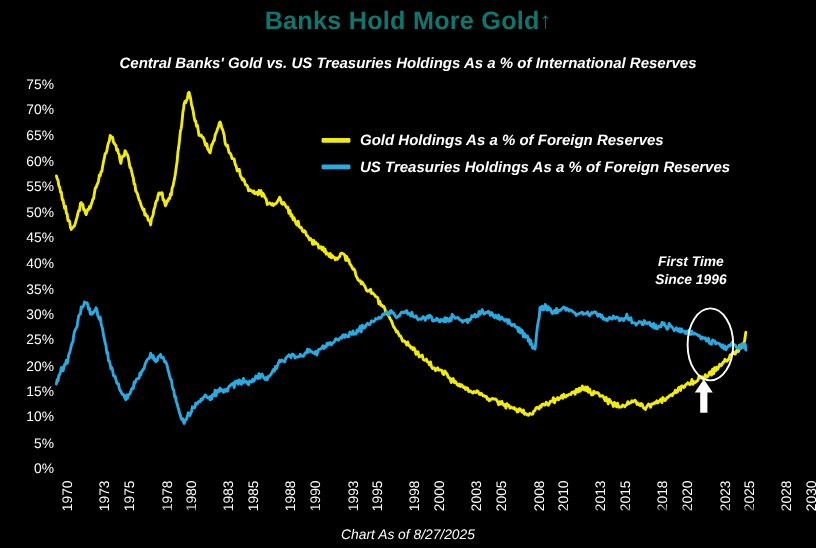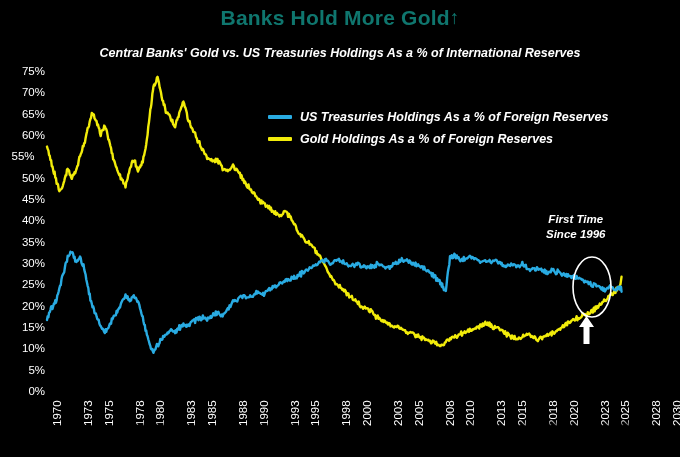--- a/index.html
+++ b/index.html
@@ -191,21 +191,21 @@
       <div class="ytick" style="top: 292.667px;">5%</div>
       <div class="ytick" style="top: 271.333px;">10%</div>
       <div class="ytick" style="top: 250px;">15%</div>
       <div class="ytick" style="top: 228.667px;">20%</div>
       <div class="ytick" style="top: 207.333px;">25%</div>
       <div class="ytick" style="top: 186px;">30%</div>
       <div class="ytick" style="top: 164.667px;">35%</div>
       <div class="ytick" style="top: 143.333px;">40%</div>
       <div class="ytick" style="top: 122px;">45%</div>
       <div class="ytick" style="top: 100.667px;">50%</div>
-      <div class="ytick" style="top: 79.3333px; text-align: center;">55%</div>
+      <div class="ytick" style="top: 79.3333px;">55%</div>
       <div class="ytick" style="top: 58px;">60%</div>
       <div class="ytick" style="top: 36.6667px;">65%</div>
       <div class="ytick" style="top: 15.3333px;">70%</div>
       <div class="ytick" style="top: -6px;">75%</div>
     </div>
 
   <div class="plot-area">
     <svg class="series-svg" id="series-svg" viewBox="0 0 620 320" preserveAspectRatio="none">
         <path d="M0.00 74.55 L0.69 76.98 L1.38 78.40 L2.07 83.03 L2.76 83.88 L3.44 88.14 L4.13 88.16 L4.82 94.43 L5.51 94.40 L6.20 98.38 L6.89 101.66 L7.58 99.74 L8.27 105.53 L8.96 106.11 L9.64 111.79 L10.33 111.47 L11.02 112.65 L11.71 117.47 L12.40 119.19 L13.09 117.89 L13.78 117.51 L14.47 116.81 L15.16 115.92 L15.84 113.78 L16.53 111.21 L17.22 109.10 L17.91 105.84 L18.60 103.32 L19.29 103.38 L19.98 97.61 L20.67 96.83 L21.36 98.24 L22.04 98.42 L22.73 102.73 L23.42 102.67 L24.11 105.52 L24.80 106.85 L25.49 104.53 L26.18 102.43 L26.87 102.59 L27.56 100.14 L28.24 101.25 L28.93 98.70 L29.62 96.76 L30.31 94.16 L31.00 93.48 L31.69 88.75 L32.38 84.69 L33.07 84.26 L33.76 82.03 L34.44 80.79 L35.13 78.45 L35.82 73.87 L36.51 74.48 L37.20 71.06 L37.89 70.89 L38.58 66.25 L39.27 62.65 L39.96 59.82 L40.64 56.00 L41.33 55.69 L42.02 53.79 L42.71 49.57 L43.40 47.11 L44.09 45.64 L44.78 40.93 L45.47 41.64 L46.16 42.91 L46.84 42.42 L47.53 46.44 L48.22 47.53 L48.91 48.54 L49.60 49.19 L50.29 53.28 L50.98 52.47 L51.67 55.57 L52.36 56.82 L53.04 61.72 L53.73 64.06 L54.42 59.80 L55.11 58.25 L55.80 57.85 L56.49 58.01 L57.18 53.57 L57.87 54.42 L58.56 56.44 L59.24 57.04 L59.93 59.37 L60.62 63.37 L61.31 67.64 L62.00 67.94 L62.69 70.95 L63.38 74.00 L64.07 76.13 L64.76 81.30 L65.44 81.65 L66.13 87.24 L66.82 88.07 L67.51 89.37 L68.20 92.03 L68.89 94.52 L69.58 95.50 L70.27 98.07 L70.96 99.93 L71.64 101.49 L72.33 103.21 L73.02 102.36 L73.71 107.21 L74.40 106.29 L75.09 108.08 L75.78 107.99 L76.47 111.52 L77.16 111.66 L77.84 111.93 L78.53 115.44 L79.22 110.13 L79.91 108.93 L80.60 106.93 L81.29 102.45 L81.98 101.08 L82.67 97.19 L83.36 95.30 L84.04 94.86 L84.73 90.67 L85.42 88.78 L86.11 89.91 L86.80 89.33 L87.49 88.51 L88.18 88.69 L88.87 94.52 L89.56 94.40 L90.24 97.09 L90.93 99.48 L91.62 97.87 L92.31 95.18 L93.00 95.55 L93.69 93.15 L94.38 93.41 L95.07 89.39 L95.76 90.54 L96.44 84.82 L97.13 83.19 L97.82 79.87 L98.51 76.69 L99.20 72.45 L99.89 67.18 L100.58 62.86 L101.27 54.58 L101.96 50.33 L102.64 44.29 L103.33 37.27 L103.85 35.58 L104.37 32.32 L104.88 27.28 L105.40 21.45 L105.92 18.77 L106.43 14.53 L107.12 12.47 L107.81 13.43 L108.50 11.37 L109.19 9.91 L109.88 5.73 L110.57 4.88 L111.26 7.67 L111.94 10.57 L112.63 15.38 L113.32 17.75 L114.01 20.70 L114.70 25.32 L115.39 28.63 L116.08 28.83 L116.77 33.14 L117.46 32.31 L118.14 36.28 L118.83 40.86 L119.69 40.94 L120.56 40.44 L121.42 42.29 L122.28 42.49 L123.14 44.58 L124.00 48.16 L124.69 49.41 L125.38 47.78 L126.07 52.20 L126.76 53.17 L127.44 54.47 L128.13 55.31 L128.82 51.78 L129.51 48.27 L130.20 47.80 L130.89 45.35 L131.58 45.10 L132.27 40.58 L132.96 38.84 L133.64 37.42 L134.33 35.09 L135.02 33.91 L135.71 30.53 L136.40 29.59 L137.09 31.34 L137.78 34.74 L138.47 35.78 L139.16 38.27 L139.84 40.83 L140.53 46.64 L141.22 48.85 L141.91 49.60 L142.60 48.97 L143.29 52.78 L143.98 55.31 L144.67 55.55 L145.53 57.06 L146.39 60.11 L147.25 60.17 L148.11 60.59 L148.97 64.92 L149.83 66.51 L150.69 70.48 L151.56 69.28 L152.42 69.21 L153.28 74.40 L154.14 75.71 L155.00 78.01 L155.86 77.03 L156.72 78.97 L157.58 82.04 L158.44 82.04 L159.31 83.42 L160.17 87.08 L161.03 86.06 L161.89 86.86 L162.75 86.92 L163.61 88.21 L164.47 87.10 L165.33 89.41 L166.19 88.49 L167.06 88.37 L167.92 90.25 L168.78 86.62 L169.64 89.50 L170.50 86.94 L171.36 91.50 L172.22 89.09 L173.08 90.79 L173.94 92.86 L174.81 93.86 L175.67 98.35 L176.53 97.80 L177.39 97.05 L178.25 97.36 L179.11 98.60 L179.97 97.71 L180.83 99.21 L181.69 97.90 L182.56 98.11 L183.42 97.17 L184.28 95.83 L185.14 94.25 L186.00 92.44 L186.86 94.14 L187.72 97.64 L188.58 98.12 L189.44 96.72 L190.31 98.00 L191.17 99.80 L192.03 101.06 L192.89 100.65 L193.75 105.78 L194.61 103.35 L195.47 108.08 L196.33 107.05 L197.19 111.10 L198.06 109.52 L198.92 111.99 L199.78 114.55 L200.64 115.66 L201.50 112.35 L202.36 116.88 L203.22 117.68 L204.08 117.55 L204.94 120.28 L205.81 121.27 L206.67 120.19 L207.53 121.11 L208.39 124.09 L209.25 124.44 L210.11 126.00 L210.97 127.80 L211.83 126.80 L212.69 128.02 L213.56 131.59 L214.42 128.35 L215.28 131.46 L216.14 129.92 L217.00 131.14 L217.86 131.42 L218.72 134.73 L219.58 134.11 L220.44 133.63 L221.31 136.15 L222.17 133.97 L223.03 137.58 L223.89 135.51 L224.75 139.79 L225.61 138.66 L226.47 139.92 L227.33 141.67 L228.19 139.17 L229.06 142.84 L229.92 140.96 L230.78 142.44 L231.64 142.61 L232.50 144.48 L233.36 143.09 L234.22 144.05 L235.08 142.63 L235.94 142.06 L236.81 139.39 L237.67 138.94 L238.53 139.26 L239.39 139.70 L240.25 140.59 L241.11 144.89 L241.97 141.79 L242.83 145.13 L243.69 144.47 L244.56 148.04 L245.42 148.92 L246.28 150.61 L247.14 152.37 L248.00 152.13 L248.86 153.99 L249.72 157.92 L250.58 159.43 L251.44 161.31 L252.31 162.08 L253.17 161.94 L254.03 164.56 L254.89 163.10 L255.75 164.67 L256.61 165.90 L257.47 167.46 L258.33 169.91 L259.19 170.64 L260.06 170.14 L260.92 170.62 L261.78 168.98 L262.64 172.65 L263.50 172.14 L264.36 172.81 L265.22 174.02 L266.08 175.16 L266.94 175.33 L267.81 176.18 L268.67 181.14 L269.53 179.19 L270.39 182.47 L271.25 182.25 L272.11 183.51 L272.97 183.45 L273.83 185.75 L274.69 188.86 L275.56 189.55 L276.42 190.36 L277.28 192.04 L278.14 193.82 L279.00 194.98 L279.86 197.09 L280.72 199.77 L281.58 201.07 L282.44 202.26 L283.31 204.71 L284.17 204.01 L285.03 206.07 L285.89 207.93 L286.75 207.90 L287.61 209.82 L288.47 212.33 L289.33 211.98 L290.19 212.30 L291.06 213.61 L291.92 215.50 L292.78 212.94 L293.64 215.97 L294.50 216.07 L295.36 218.01 L296.22 217.32 L297.08 219.40 L297.94 217.74 L298.81 219.36 L299.67 223.27 L300.53 221.32 L301.39 221.37 L302.25 225.47 L303.11 224.99 L303.97 224.56 L304.83 223.79 L305.69 227.61 L306.56 228.06 L307.42 228.34 L308.28 227.22 L309.14 229.37 L310.00 229.85 L310.86 232.03 L311.72 229.59 L312.58 233.69 L313.44 235.12 L314.31 234.37 L315.17 234.91 L316.03 236.81 L316.89 235.44 L317.75 234.53 L318.61 236.46 L319.47 236.25 L320.33 236.28 L321.19 236.68 L322.06 239.56 L322.92 240.14 L323.78 237.18 L324.64 238.71 L325.50 239.49 L326.36 241.93 L327.22 243.00 L328.08 243.06 L328.94 246.73 L329.81 244.17 L330.67 243.40 L331.53 246.85 L332.39 245.82 L333.25 247.18 L334.11 248.76 L334.97 249.36 L335.83 247.96 L336.69 250.10 L337.56 248.55 L338.42 249.56 L339.28 250.94 L340.14 250.47 L341.00 252.60 L341.86 251.04 L342.72 251.53 L343.58 254.36 L344.44 253.61 L345.31 253.92 L346.17 254.96 L347.03 255.51 L347.89 254.29 L348.75 254.89 L349.61 255.06 L350.47 253.64 L351.33 254.02 L352.19 256.20 L353.06 256.80 L353.92 255.68 L354.78 256.69 L355.64 257.81 L356.50 257.74 L357.36 258.44 L358.22 258.28 L359.08 260.73 L359.94 260.27 L360.81 261.94 L361.67 260.62 L362.53 260.74 L363.39 260.07 L364.25 260.57 L365.11 260.55 L365.97 260.52 L366.83 261.40 L367.69 262.86 L368.56 265.21 L369.42 262.88 L370.28 264.69 L371.14 262.47 L372.00 264.73 L372.86 265.67 L373.72 265.00 L374.58 268.00 L375.44 264.34 L376.31 265.95 L377.17 265.82 L378.03 268.10 L378.89 267.19 L379.75 267.72 L380.61 268.34 L381.47 267.70 L382.33 269.29 L383.19 268.83 L384.06 271.33 L384.92 270.86 L385.78 268.58 L386.64 268.87 L387.50 270.56 L388.36 271.63 L389.22 269.74 L390.08 273.23 L390.94 272.72 L391.81 272.97 L392.67 273.97 L393.53 274.12 L394.39 272.62 L395.25 272.67 L396.11 273.20 L396.97 273.14 L397.83 270.53 L398.69 270.17 L399.56 268.17 L400.42 267.44 L401.28 267.98 L402.14 268.77 L403.00 266.23 L403.86 267.29 L404.72 265.02 L405.58 264.68 L406.44 265.33 L407.31 265.57 L408.17 263.13 L409.03 264.44 L409.89 265.77 L410.75 264.37 L411.61 262.36 L412.47 262.46 L413.33 262.41 L414.19 259.41 L415.06 263.67 L415.92 260.94 L416.78 260.90 L417.64 259.33 L418.50 261.04 L419.36 260.15 L420.22 259.19 L421.08 257.55 L421.94 259.96 L422.81 256.60 L423.67 258.73 L424.53 258.83 L425.39 257.33 L426.25 257.57 L427.11 256.76 L427.97 256.39 L428.83 256.75 L429.69 254.78 L430.56 255.17 L431.42 254.31 L432.28 256.52 L433.14 252.54 L434.00 252.49 L434.86 254.67 L435.72 251.50 L436.58 253.88 L437.44 252.14 L438.31 249.71 L439.17 252.67 L440.03 252.96 L440.89 250.54 L441.75 253.64 L442.61 250.57 L443.47 254.82 L444.33 252.34 L445.19 255.15 L446.06 257.11 L446.92 257.01 L447.78 253.98 L448.64 255.71 L449.50 255.31 L450.36 255.13 L451.22 255.28 L452.08 256.29 L452.94 258.23 L453.81 257.99 L454.67 257.76 L455.53 258.10 L456.39 259.90 L457.25 261.85 L458.11 259.18 L458.97 261.86 L459.83 264.61 L460.69 260.72 L461.56 261.96 L462.42 263.45 L463.28 264.21 L464.14 266.70 L465.00 263.35 L465.86 265.09 L466.72 266.97 L467.58 263.98 L468.44 267.30 L469.31 266.96 L470.17 267.31 L471.03 267.08 L471.89 265.42 L472.75 266.11 L473.61 266.93 L474.47 265.72 L475.33 265.27 L476.19 262.73 L477.06 264.35 L477.92 263.73 L478.78 263.46 L479.64 261.87 L480.50 262.85 L481.36 262.09 L482.22 261.62 L483.08 262.91 L483.94 264.99 L484.81 263.96 L485.67 265.34 L486.53 266.03 L487.39 264.22 L488.25 265.05 L489.11 267.65 L489.97 268.43 L490.83 269.20 L491.69 267.24 L492.56 265.96 L493.42 264.71 L494.28 265.06 L495.14 267.34 L496.00 264.74 L496.86 264.31 L497.72 264.56 L498.58 263.40 L499.44 263.92 L500.31 261.97 L501.17 263.73 L502.03 262.72 L502.89 261.66 L503.75 260.60 L504.61 263.49 L505.47 259.31 L506.33 260.74 L507.19 261.77 L508.06 260.62 L508.92 259.23 L509.78 259.16 L510.64 257.73 L511.50 257.68 L512.36 256.73 L513.22 257.72 L514.08 255.78 L514.94 255.41 L515.81 253.16 L516.67 255.19 L517.53 254.54 L518.39 251.36 L519.25 250.73 L520.11 253.34 L520.97 249.53 L521.83 249.63 L522.69 250.93 L523.56 250.30 L524.42 248.59 L525.28 248.24 L526.14 246.89 L527.00 247.45 L527.86 248.53 L528.72 247.42 L529.58 244.26 L530.44 248.34 L531.31 246.09 L532.17 246.82 L533.03 246.10 L533.89 245.55 L534.75 244.47 L535.61 241.53 L536.47 241.68 L537.33 243.05 L538.19 242.07 L539.06 244.07 L539.92 243.26 L540.78 240.17 L541.64 242.34 L542.50 241.87 L543.36 241.07 L544.22 238.24 L545.08 237.73 L545.94 240.58 L546.81 235.70 L547.67 239.38 L548.53 234.36 L549.39 236.97 L550.25 234.05 L551.11 235.71 L551.97 233.66 L552.83 231.52 L553.69 232.80 L554.56 232.07 L555.42 229.84 L556.28 229.86 L557.14 227.44 L558.00 228.62 L558.86 228.99 L559.72 227.69 L560.58 226.85 L561.44 223.82 L562.31 223.66 L563.17 222.77 L564.03 221.10 L564.89 222.79 L565.75 223.10 L566.61 220.63 L567.47 219.07 L568.33 220.95 L568.85 219.60 L569.37 215.72 L569.88 218.51 L570.40 215.78 L570.92 216.87 L571.43 215.81 L571.95 216.94 L572.47 214.31 L572.98 213.32 L573.50 212.19 L574.02 208.30 L574.53 204.80" fill="none" stroke="#F2EC0A" stroke-width="2.4" stroke-linejoin="round" stroke-linecap="round"></path>
         <path d="M0.00 247.99 L0.69 244.14 L1.38 245.32 L2.07 240.67 L2.76 240.09 L3.44 237.84 L4.13 234.37 L4.82 234.27 L5.51 236.98 L6.20 234.32 L6.89 231.57 L7.58 231.67 L8.27 228.24 L8.96 230.75 L9.64 228.19 L10.33 223.21 L11.02 221.96 L11.71 219.29 L12.40 216.06 L13.09 213.69 L13.78 213.04 L14.47 207.17 L15.16 203.98 L15.84 202.63 L16.53 201.41 L17.22 200.10 L17.91 195.27 L18.60 191.12 L19.29 190.14 L19.98 189.73 L20.67 183.82 L21.36 184.47 L22.04 183.55 L22.73 182.57 L23.42 179.68 L24.11 180.54 L24.80 180.62 L25.49 180.26 L26.18 182.23 L26.87 185.80 L27.56 184.78 L28.24 189.67 L28.93 188.73 L29.62 189.90 L30.31 188.15 L31.00 188.62 L31.69 187.08 L32.38 186.15 L33.07 184.51 L33.76 186.15 L34.44 190.77 L35.13 192.66 L35.82 194.04 L36.51 192.25 L37.20 197.41 L37.89 200.17 L38.58 202.52 L39.27 207.49 L39.96 210.45 L40.64 213.82 L41.33 216.01 L42.02 222.26 L42.71 221.55 L43.40 228.68 L44.09 228.87 L44.78 231.60 L45.47 235.39 L46.16 234.25 L46.84 236.57 L47.53 241.02 L48.22 241.52 L48.91 241.53 L49.60 244.42 L50.29 246.99 L50.98 247.83 L51.67 247.78 L52.36 251.63 L53.04 253.34 L53.73 254.04 L54.42 255.63 L55.11 256.83 L55.80 256.70 L56.49 258.16 L57.18 259.97 L57.87 261.03 L58.56 257.11 L59.24 259.90 L59.93 257.05 L60.62 256.69 L61.31 256.07 L62.00 254.32 L62.69 252.12 L63.38 251.28 L64.07 251.72 L64.76 246.58 L65.44 247.40 L66.13 245.51 L66.82 243.77 L67.51 243.73 L68.20 243.43 L68.89 243.24 L69.58 238.99 L70.27 240.53 L70.96 237.61 L71.64 237.15 L72.33 235.39 L73.02 235.45 L73.71 232.41 L74.40 230.27 L75.09 229.13 L75.78 227.58 L76.47 227.01 L77.16 226.81 L77.84 225.33 L78.53 222.39 L79.22 225.41 L79.91 226.09 L80.60 224.25 L81.29 227.77 L81.98 227.09 L82.67 229.26 L83.36 228.71 L84.04 228.54 L84.73 225.29 L85.42 225.07 L86.11 224.16 L86.80 223.28 L87.49 226.04 L88.18 226.05 L88.87 225.76 L89.56 227.49 L90.24 229.69 L90.93 229.25 L91.62 230.56 L92.31 232.81 L93.00 236.32 L93.69 238.38 L94.38 241.38 L95.07 243.95 L95.76 244.35 L96.44 249.25 L97.13 252.43 L97.82 252.89 L98.51 258.79 L99.20 258.41 L99.89 262.75 L100.58 264.32 L101.27 267.23 L101.96 269.49 L102.64 272.25 L103.33 273.90 L103.85 276.48 L104.37 277.45 L104.88 277.62 L105.40 276.95 L105.92 279.65 L106.43 280.87 L107.12 278.78 L107.81 277.84 L108.50 277.11 L109.19 274.57 L109.88 271.98 L110.57 272.58 L111.26 274.29 L111.94 272.14 L112.63 270.87 L113.32 267.00 L114.01 267.36 L114.70 267.82 L115.39 267.63 L116.08 263.93 L116.77 264.20 L117.46 264.67 L118.14 262.84 L118.83 262.61 L119.69 262.66 L120.56 260.56 L121.42 261.14 L122.28 259.40 L123.14 258.72 L124.00 257.17 L124.69 257.66 L125.38 258.92 L126.07 259.49 L126.76 259.68 L127.44 258.96 L128.13 261.15 L128.82 258.11 L129.51 260.56 L130.20 256.75 L130.89 256.45 L131.58 257.53 L132.27 253.22 L132.96 257.85 L133.64 255.19 L134.33 253.26 L135.02 252.93 L135.71 254.46 L136.40 251.39 L137.09 253.59 L137.78 252.87 L138.47 253.30 L139.16 254.79 L139.84 252.72 L140.53 254.18 L141.22 252.95 L141.91 252.26 L142.60 253.96 L143.29 251.08 L143.98 249.78 L144.67 249.52 L145.53 248.39 L146.39 247.95 L147.25 247.23 L148.11 250.93 L148.97 245.87 L149.83 247.25 L150.69 245.38 L151.56 248.16 L152.42 244.61 L153.28 245.53 L154.14 248.28 L155.00 247.29 L155.86 243.35 L156.72 246.63 L157.58 245.99 L158.44 245.78 L159.31 247.56 L160.17 248.62 L161.03 245.45 L161.89 245.94 L162.75 246.26 L163.61 244.02 L164.47 245.68 L165.33 244.03 L166.19 241.26 L167.06 243.10 L167.92 243.44 L168.78 239.37 L169.64 243.04 L170.50 240.19 L171.36 239.64 L172.22 241.87 L173.08 243.01 L173.94 244.31 L174.81 242.53 L175.67 244.44 L176.53 241.62 L177.39 241.56 L178.25 240.54 L179.11 239.46 L179.97 237.58 L180.83 235.96 L181.69 237.40 L182.56 233.33 L183.42 235.01 L184.28 232.54 L185.14 230.30 L186.00 228.18 L186.86 229.28 L187.72 227.94 L188.58 228.74 L189.44 229.22 L190.31 229.45 L191.17 226.49 L192.03 225.36 L192.89 224.67 L193.75 223.72 L194.61 224.70 L195.47 226.00 L196.33 223.11 L197.19 223.12 L198.06 224.00 L198.92 226.32 L199.78 225.59 L200.64 225.41 L201.50 225.30 L202.36 225.14 L203.22 223.27 L204.08 224.66 L204.94 224.78 L205.81 224.87 L206.67 223.15 L207.53 221.86 L208.39 222.15 L209.25 219.00 L210.11 221.45 L210.97 219.50 L211.83 220.85 L212.69 220.84 L213.56 221.74 L214.42 221.88 L215.28 222.81 L216.14 220.78 L217.00 223.85 L217.86 221.08 L218.72 219.19 L219.58 218.97 L220.44 218.89 L221.31 217.51 L222.17 216.08 L223.03 218.40 L223.89 216.51 L224.75 217.23 L225.61 214.04 L226.47 215.54 L227.33 213.72 L228.19 213.44 L229.06 215.49 L229.92 214.16 L230.78 213.50 L231.64 212.83 L232.50 210.61 L233.36 210.23 L234.22 211.07 L235.08 211.48 L235.94 210.26 L236.81 209.20 L237.67 209.86 L238.53 207.45 L239.39 206.92 L240.25 209.14 L241.11 207.04 L241.97 207.72 L242.83 208.67 L243.69 208.54 L244.56 204.71 L245.42 206.02 L246.28 206.68 L247.14 203.80 L248.00 206.65 L248.86 206.04 L249.72 206.30 L250.58 202.88 L251.44 204.24 L252.31 202.41 L253.17 199.91 L254.03 204.47 L254.89 199.05 L255.75 199.59 L256.61 201.42 L257.47 200.40 L258.33 198.56 L259.19 197.44 L260.06 198.21 L260.92 198.64 L261.78 197.24 L262.64 195.34 L263.50 195.87 L264.36 196.04 L265.22 195.30 L266.08 193.42 L266.94 193.83 L267.81 193.63 L268.67 192.32 L269.53 193.25 L270.39 192.98 L271.25 191.43 L272.11 189.68 L272.97 190.27 L273.83 188.87 L274.69 188.62 L275.56 187.83 L276.42 189.64 L277.28 190.50 L278.14 187.19 L279.00 186.77 L279.86 188.78 L280.72 188.62 L281.58 189.66 L282.44 191.54 L283.31 192.73 L284.17 192.24 L285.03 191.16 L285.89 191.30 L286.75 189.43 L287.61 188.12 L288.47 188.10 L289.33 188.80 L290.19 187.70 L291.06 188.12 L291.92 186.84 L292.78 189.71 L293.64 189.02 L294.50 189.90 L295.36 191.19 L296.22 188.29 L297.08 191.48 L297.94 192.13 L298.81 192.14 L299.67 191.16 L300.53 192.98 L301.39 194.37 L302.25 193.74 L303.11 193.82 L303.97 194.13 L304.83 192.91 L305.69 191.81 L306.56 193.22 L307.42 194.92 L308.28 192.60 L309.14 191.38 L310.00 192.91 L310.86 190.65 L311.72 191.27 L312.58 192.01 L313.44 195.30 L314.31 195.51 L315.17 194.57 L316.03 195.00 L316.89 193.27 L317.75 193.78 L318.61 195.54 L319.47 196.18 L320.33 194.27 L321.19 195.12 L322.06 194.38 L322.92 196.11 L323.78 192.75 L324.64 196.00 L325.50 193.11 L326.36 194.83 L327.22 195.79 L328.08 193.08 L328.94 195.08 L329.81 189.93 L330.67 191.45 L331.53 191.98 L332.39 193.33 L333.25 193.10 L334.11 192.51 L334.97 192.89 L335.83 194.22 L336.69 194.67 L337.56 194.91 L338.42 196.47 L339.28 195.32 L340.14 194.98 L341.00 195.10 L341.86 194.18 L342.72 196.81 L343.58 194.15 L344.44 194.94 L345.31 193.94 L346.17 191.10 L347.03 191.83 L347.89 191.79 L348.75 189.85 L349.61 192.13 L350.47 190.89 L351.33 191.59 L352.19 187.61 L353.06 189.98 L353.92 188.66 L354.78 186.09 L355.64 188.55 L356.50 189.72 L357.36 188.53 L358.22 188.41 L359.08 188.54 L359.94 187.29 L360.81 188.82 L361.67 190.79 L362.53 188.46 L363.39 189.43 L364.25 191.85 L365.11 192.66 L365.97 190.64 L366.83 192.14 L367.69 193.45 L368.56 190.57 L369.42 194.29 L370.28 193.62 L371.14 192.26 L372.00 193.86 L372.86 194.35 L373.72 195.44 L374.58 194.18 L375.44 194.44 L376.31 197.47 L377.17 194.54 L378.03 197.66 L378.89 198.51 L379.75 199.34 L380.61 198.28 L381.47 198.41 L382.33 200.20 L383.19 200.83 L384.06 200.74 L384.92 204.26 L385.78 201.27 L386.64 205.46 L387.50 202.87 L388.36 203.55 L389.22 208.76 L390.08 206.12 L390.94 208.97 L391.81 207.77 L392.67 208.14 L393.18 212.28 L393.70 212.09 L394.22 210.76 L394.73 214.69 L395.25 211.72 L395.77 215.63 L396.28 214.90 L396.80 218.08 L397.32 218.25 L397.83 217.75 L398.35 217.31 L398.87 218.91 L399.56 212.79 L400.24 205.45 L400.93 199.67 L401.62 195.71 L402.31 192.67 L403.00 184.19 L403.86 186.14 L404.72 183.19 L405.58 186.19 L406.44 185.84 L407.31 181.73 L408.17 182.99 L409.03 186.40 L409.89 183.51 L410.75 186.12 L411.61 185.15 L412.47 187.76 L413.33 189.28 L414.19 187.99 L415.06 186.74 L415.92 189.03 L416.78 184.99 L417.64 188.58 L418.50 186.79 L419.36 186.49 L420.22 186.59 L421.08 185.56 L421.94 184.69 L422.81 183.81 L423.67 184.41 L424.53 186.51 L425.39 184.94 L426.25 185.61 L427.11 187.20 L427.97 186.12 L428.83 186.50 L429.69 187.11 L430.56 188.04 L431.42 188.28 L432.28 188.89 L433.14 190.81 L434.00 189.97 L434.86 189.71 L435.72 189.24 L436.58 188.91 L437.44 188.52 L438.31 188.16 L439.17 189.89 L440.03 189.61 L440.89 189.25 L441.75 188.99 L442.61 187.89 L443.47 190.42 L444.33 191.11 L445.19 189.66 L446.06 188.50 L446.92 189.02 L447.78 188.39 L448.64 187.81 L449.50 188.03 L450.36 189.65 L451.22 191.48 L452.08 189.89 L452.94 189.85 L453.81 192.18 L454.67 190.75 L455.53 193.93 L456.39 193.31 L457.25 194.46 L458.11 193.67 L458.97 195.08 L459.83 194.08 L460.69 192.55 L461.56 192.76 L462.42 193.69 L463.28 193.95 L464.14 191.41 L465.00 192.60 L465.86 193.48 L466.72 192.17 L467.58 192.56 L468.44 192.85 L469.31 195.22 L470.17 194.42 L471.03 193.23 L471.89 194.08 L472.75 195.15 L473.61 193.13 L474.47 193.08 L475.33 189.86 L476.19 193.45 L477.06 194.51 L477.92 193.17 L478.78 192.78 L479.64 197.13 L480.50 196.92 L481.36 197.10 L482.22 197.14 L483.08 198.92 L483.94 197.57 L484.81 197.19 L485.67 195.99 L486.53 196.36 L487.39 196.29 L488.25 198.56 L489.11 198.40 L489.97 195.15 L490.83 196.60 L491.69 197.65 L492.56 197.00 L493.42 197.47 L494.28 196.53 L495.14 199.32 L496.00 198.35 L496.86 200.63 L497.72 197.59 L498.58 201.53 L499.44 199.00 L500.31 202.06 L501.17 201.27 L502.03 199.78 L502.89 199.68 L503.75 200.34 L504.61 196.77 L505.47 198.32 L506.33 197.05 L507.19 199.15 L508.06 200.53 L508.92 202.27 L509.78 201.71 L510.64 197.47 L511.50 199.11 L512.36 199.96 L513.22 200.67 L514.08 202.08 L514.94 203.67 L515.81 202.28 L516.67 201.16 L517.53 203.39 L518.39 204.06 L519.25 201.87 L520.11 204.73 L520.97 202.11 L521.83 204.18 L522.69 203.93 L523.56 204.16 L524.42 205.93 L525.28 204.10 L526.14 205.60 L527.00 203.09 L527.86 206.37 L528.72 206.83 L529.58 203.98 L530.44 206.15 L531.31 206.57 L532.17 205.77 L533.03 206.40 L533.89 206.69 L534.75 207.69 L535.61 207.41 L536.47 208.64 L537.33 210.51 L538.19 208.77 L539.06 209.67 L539.92 210.13 L540.78 209.43 L541.64 212.15 L542.50 211.94 L543.36 209.92 L544.22 213.93 L545.08 214.65 L545.94 214.84 L546.81 211.31 L547.67 211.94 L548.53 212.05 L549.39 214.42 L550.25 213.96 L551.11 213.87 L551.97 214.12 L552.83 214.68 L553.69 216.32 L554.56 217.45 L555.42 215.28 L556.28 218.82 L557.14 216.50 L558.00 219.41 L558.86 217.70 L559.72 216.59 L560.58 215.66 L561.44 216.43 L562.31 214.68 L563.17 213.17 L564.03 214.94 L564.89 215.23 L565.75 215.50 L566.61 217.51 L567.47 218.15 L568.33 217.53 L568.85 218.09 L569.37 218.42 L569.88 216.03 L570.40 215.39 L570.92 214.75 L571.43 216.75 L571.95 215.44 L572.47 217.59 L572.98 214.42 L573.50 215.76 L574.02 214.79 L574.53 219.73" fill="none" stroke="#29ABE2" stroke-width="2.4" stroke-linejoin="round" stroke-linecap="round"></path>
@@ -235,26 +235,26 @@
       <div class="xtick" style="left: 501px;">2018</div>
       <div class="xtick" style="left: 521.667px;">2020</div>
       <div class="xtick" style="left: 552.667px;">2023</div>
       <div class="xtick" style="left: 573.333px;">2025</div>
       <div class="xtick" style="left: 604.333px;">2028</div>
       <div class="xtick" style="left: 625px;">2030</div>
     </div>
 
   <div class="legend" id="legend">
       <div class="legend-row">
+        <span class="legend-swatch" style="background: rgb(242, 236, 10);"></span>
+        <span class="legend-label">Gold Holdings As a % of Foreign Reserves</span>
+      </div>
+      <div class="legend-row">
         <span class="legend-swatch" style="background: rgb(41, 171, 226);"></span>
         <span class="legend-label">US Treasuries Holdings As a % of Foreign Reserves</span>
-      </div>
-      <div class="legend-row">
-        <span class="legend-swatch" style="background: rgb(242, 236, 10);"></span>
-        <span class="legend-label">Gold Holdings As a % of Foreign Reserves</span>
       </div>
     </div>
 
   <div class="annotation">
     <div>First Time</div>
     <div>Since 1996</div>
   </div>
 
   <svg class="overlay-svg" viewBox="0 0 680 457">
     <ellipse cx="592" cy="287" rx="19" ry="30" fill="none" stroke="#ffffff" stroke-width="1.6"></ellipse>
@@ -267,14 +267,15 @@
   <div class="smudge" style="left:250px; top:426px; width:55px; height:12px;"></div>
   <div class="smudge" style="left:470px; top:424px; width:30px; height:14px;"></div>
   <div class="smudge" style="left:515px; top:424px; width:65px; height:14px;"></div>
   <div class="smudge" style="left:600px; top:424px; width:55px; height:14px;"></div>
   <div class="smudge" style="left:60px; top:438px; width:45px; height:16px;"></div>
   <div class="smudge" style="left:135px; top:438px; width:115px; height:16px;"></div>
   <div class="smudge" style="left:480px; top:436px; width:60px; height:20px;"></div>
   <div class="smudge" style="left:570px; top:436px; width:90px; height:20px;"></div>
   <div class="smudge" style="left:305px; top:436px; width:30px; height:20px;"></div>
 
+  <div class="chart-date">Chart As of 8/27/2025</div>
 
 </div>
 
 </body></html>

